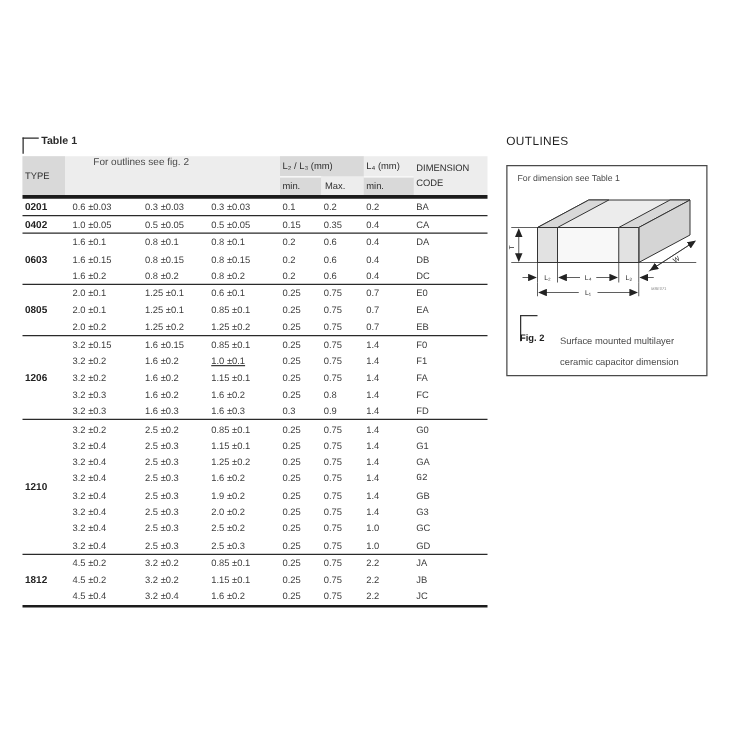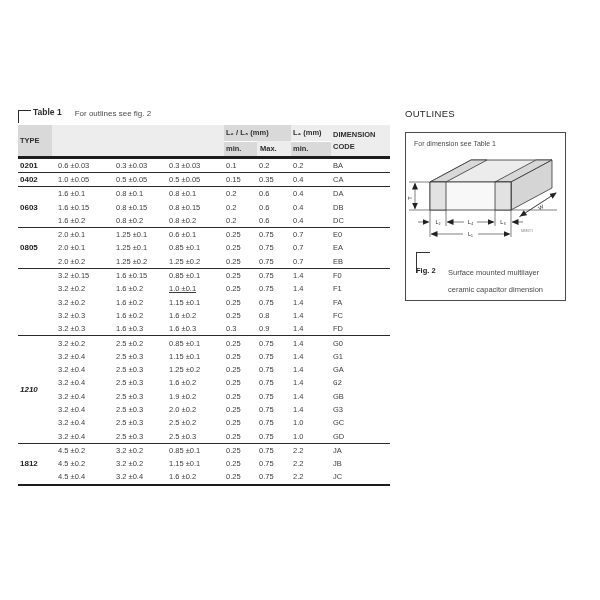--- a/index.html
+++ b/index.html
@@ -8,24 +8,24 @@
     font-family:"Liberation Sans","DejaVu Sans",sans-serif;color:#3a3a3a;
     overflow:hidden;
   }
   
   .table-section{position:absolute;left:18px;top:104px;width:372px;}
   .title-row{display:flex;align-items:flex-start;height:20px;}
   .callout-bracket{display:inline-block;width:12px;height:12px;
     border-left:1.5px solid #2b2b2b;border-top:1.5px solid #2b2b2b;
     margin-top:6px;margin-right:2px;flex:0 0 auto;}
   .t-title{font-weight:bold;font-size:8.5px;color:#2b2b2b;margin-top:3px;}
-  .t-sub{font-size:8px;color:#4a4a4a;margin-left:13px;margin-top:5px;}
+  .t-sub{font-size:8px;color:#4a4a4a;margin-left:13px;margin-top:21px;}
   .thead{display:grid;grid-template-columns:34px 62px 53px 57px 33px 34px 40px 59px;
     grid-template-rows:15.5px 15.5px;background:#ededed;margin-top:1px;}
-  .hcell{font-size:7.5px;font-weight:bold;color:#2e2e2e;display:flex;align-items:center;
+  .hcell{font-size:7.5px;font-weight:normal;color:#2e2e2e;display:flex;align-items:center;
     padding-left:2px;white-space:nowrap;}
   .hcell.dark{background:#d9d9d9;}
   .hc-type{grid-column:1;grid-row:1/3;}
   .hc-l1{grid-column:2;grid-row:1/3;padding-left:6px;}
   .hc-w{grid-column:3;grid-row:1/3;}
   .hc-t{grid-column:4;grid-row:1/3;}
   .hc-l2l3{grid-column:5/7;grid-row:1;}
   .hc-min1{grid-column:5;grid-row:2;border-top:1px solid #fff;}
   .hc-max{grid-column:6;grid-row:2;border-left:1px solid #ededed;}
   .hc-l4{grid-column:7;grid-row:1;}
@@ -137,20 +137,21 @@
         <div class="cell c6" style="grid-area: 2 / 8;">EA</div>
         <div class="cell c0" style="grid-area: 3 / 2;">2.0 ±0.2</div>
         <div class="cell c1" style="grid-area: 3 / 3;">1.25 ±0.2</div>
         <div class="cell c2" style="grid-area: 3 / 4;">1.25 ±0.2</div>
         <div class="cell c3" style="grid-area: 3 / 5;">0.25</div>
         <div class="cell c4" style="grid-area: 3 / 6;">0.75</div>
         <div class="cell c5" style="grid-area: 3 / 7;">0.7</div>
         <div class="cell c6" style="grid-area: 3 / 8;">EB</div>
       </div>
       <div class="group">
+        <div class="cell type" style="grid-area: 1 / 1 / span 5;">1206</div>
         <div class="cell c0" style="grid-area: 1 / 2;">3.2 ±0.15</div>
         <div class="cell c1" style="grid-area: 1 / 3;">1.6 ±0.15</div>
         <div class="cell c2" style="grid-area: 1 / 4;">0.85 ±0.1</div>
         <div class="cell c3" style="grid-area: 1 / 5;">0.25</div>
         <div class="cell c4" style="grid-area: 1 / 6;">0.75</div>
         <div class="cell c5" style="grid-area: 1 / 7;">1.4</div>
         <div class="cell c6" style="grid-area: 1 / 8;">F0</div>
         <div class="cell c0" style="grid-area: 2 / 2;">3.2 ±0.2</div>
         <div class="cell c1" style="grid-area: 2 / 3;">1.6 ±0.2</div>
         <div class="cell c2" style="grid-area: 2 / 4; text-decoration: underline;">1.0 ±0.1</div>
@@ -174,21 +175,21 @@
         <div class="cell c6" style="grid-area: 4 / 8;">FC</div>
         <div class="cell c0" style="grid-area: 5 / 2;">3.2 ±0.3</div>
         <div class="cell c1" style="grid-area: 5 / 3;">1.6 ±0.3</div>
         <div class="cell c2" style="grid-area: 5 / 4;">1.6 ±0.3</div>
         <div class="cell c3" style="grid-area: 5 / 5;">0.3</div>
         <div class="cell c4" style="grid-area: 5 / 6;">0.9</div>
         <div class="cell c5" style="grid-area: 5 / 7;">1.4</div>
         <div class="cell c6" style="grid-area: 5 / 8;">FD</div>
       </div>
       <div class="group">
-        <div class="cell type" style="grid-area: 1 / 1 / span 8; font-style: italic;">1210</div>
+        <div class="cell type" style="grid-area: 1 / 1 / span 8;">1210</div>
         <div class="cell c0" style="grid-area: 1 / 2;">3.2 ±0.2</div>
         <div class="cell c1" style="grid-area: 1 / 3;">2.5 ±0.2</div>
         <div class="cell c2" style="grid-area: 1 / 4;">0.85 ±0.1</div>
         <div class="cell c3" style="grid-area: 1 / 5;">0.25</div>
         <div class="cell c4" style="grid-area: 1 / 6;">0.75</div>
         <div class="cell c5" style="grid-area: 1 / 7;">1.4</div>
         <div class="cell c6" style="grid-area: 1 / 8;">G0</div>
         <div class="cell c0" style="grid-area: 2 / 2;">3.2 ±0.4</div>
         <div class="cell c1" style="grid-area: 2 / 3;">2.5 ±0.3</div>
         <div class="cell c2" style="grid-area: 2 / 4;">1.15 ±0.1</div>

